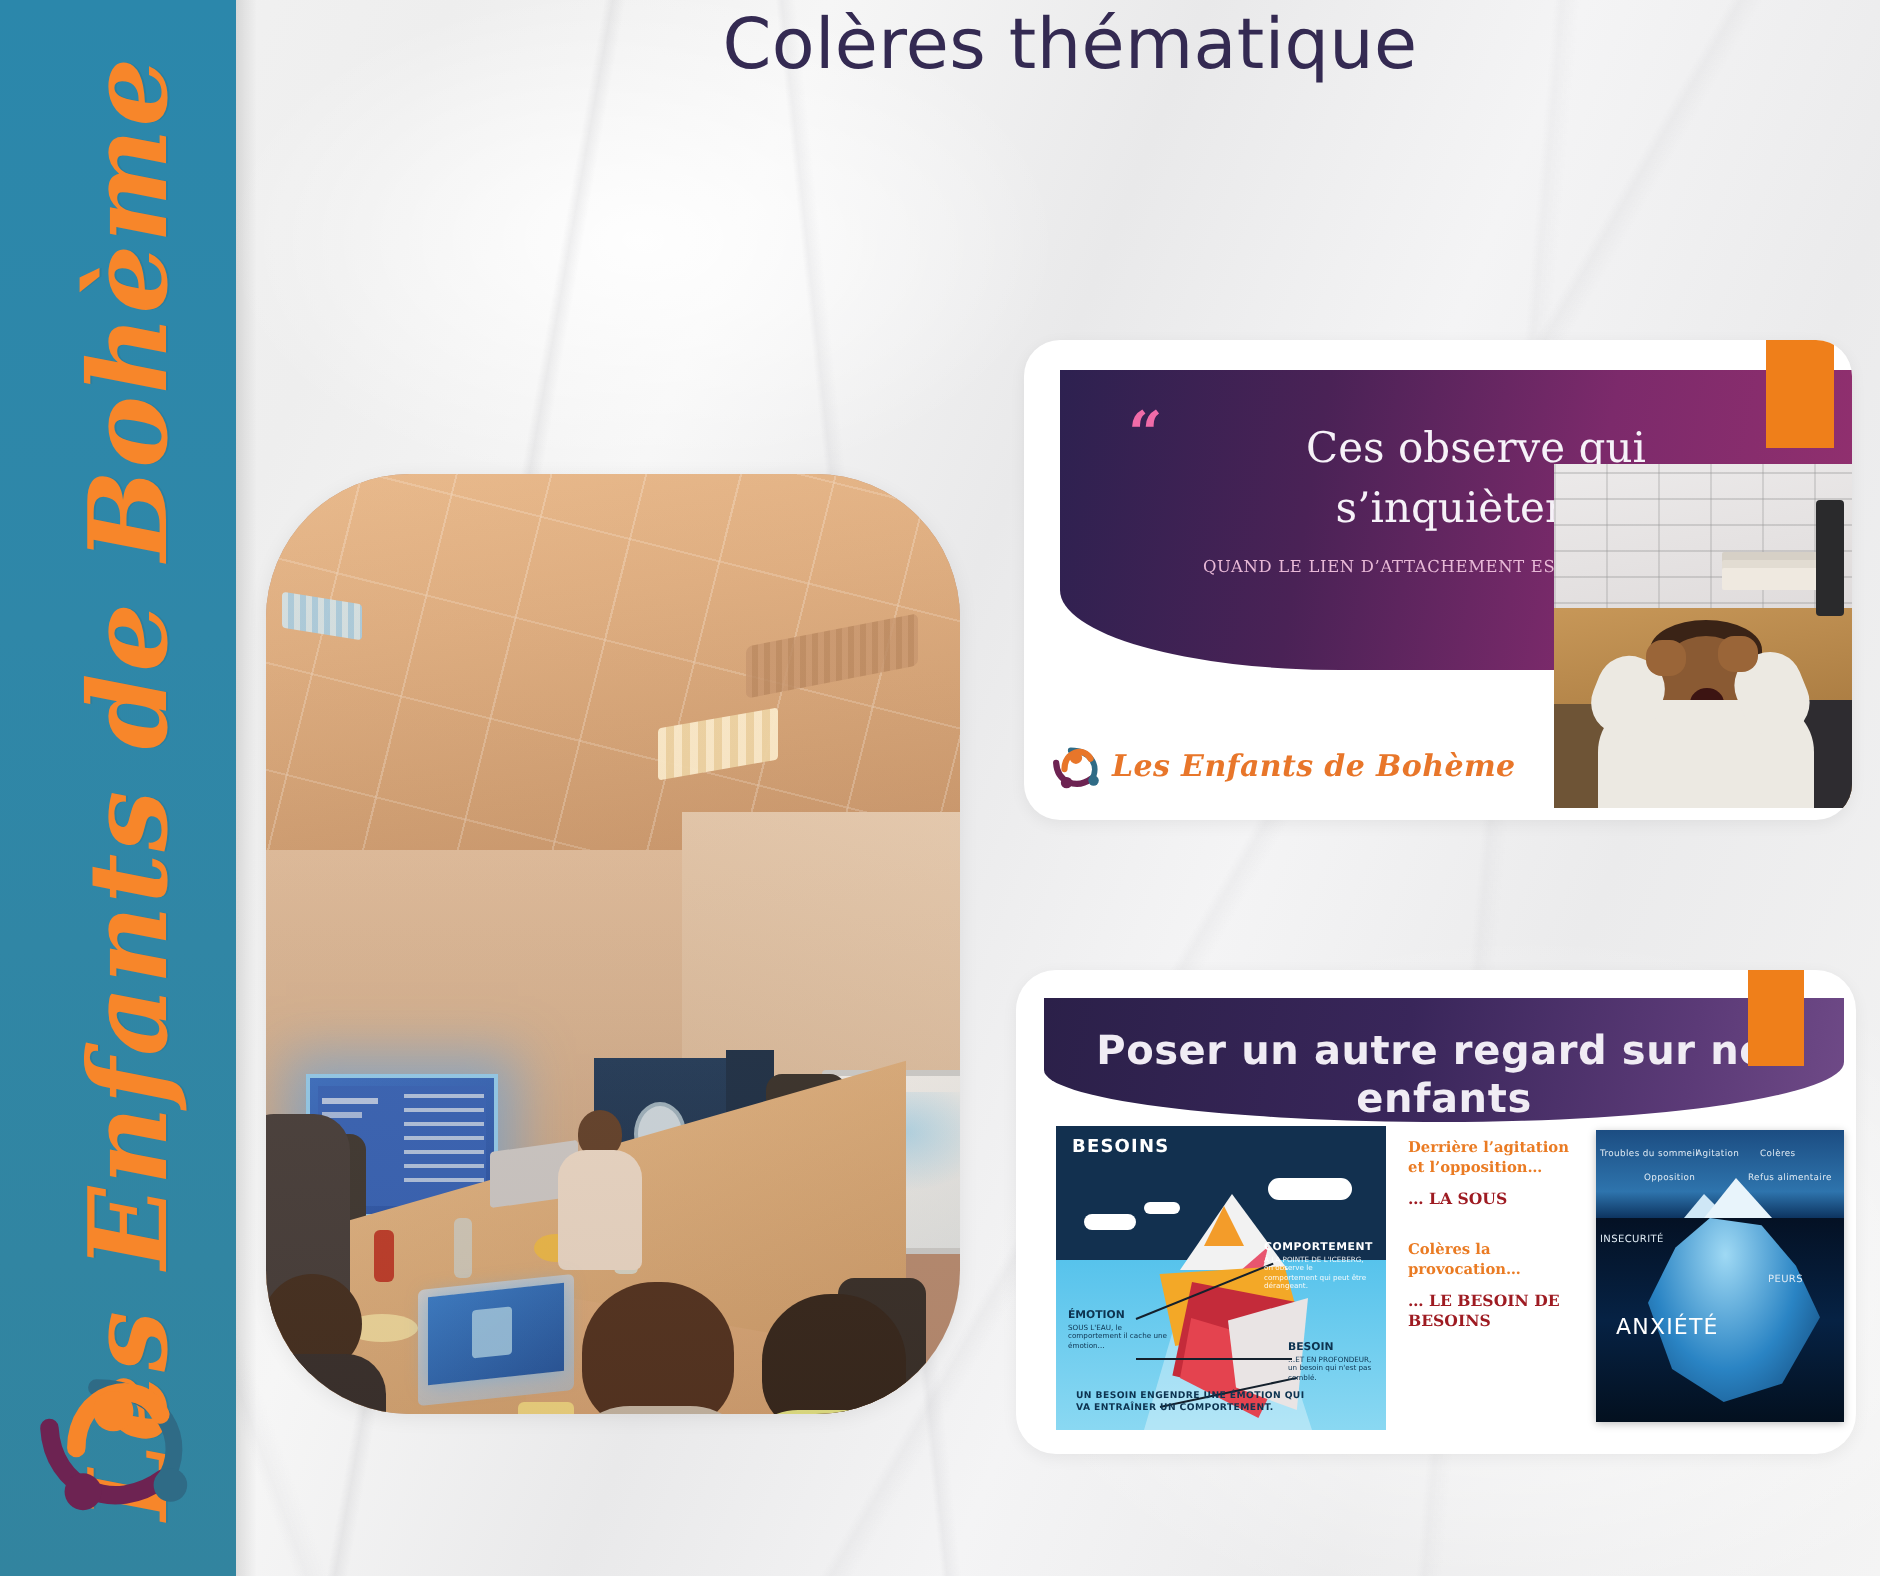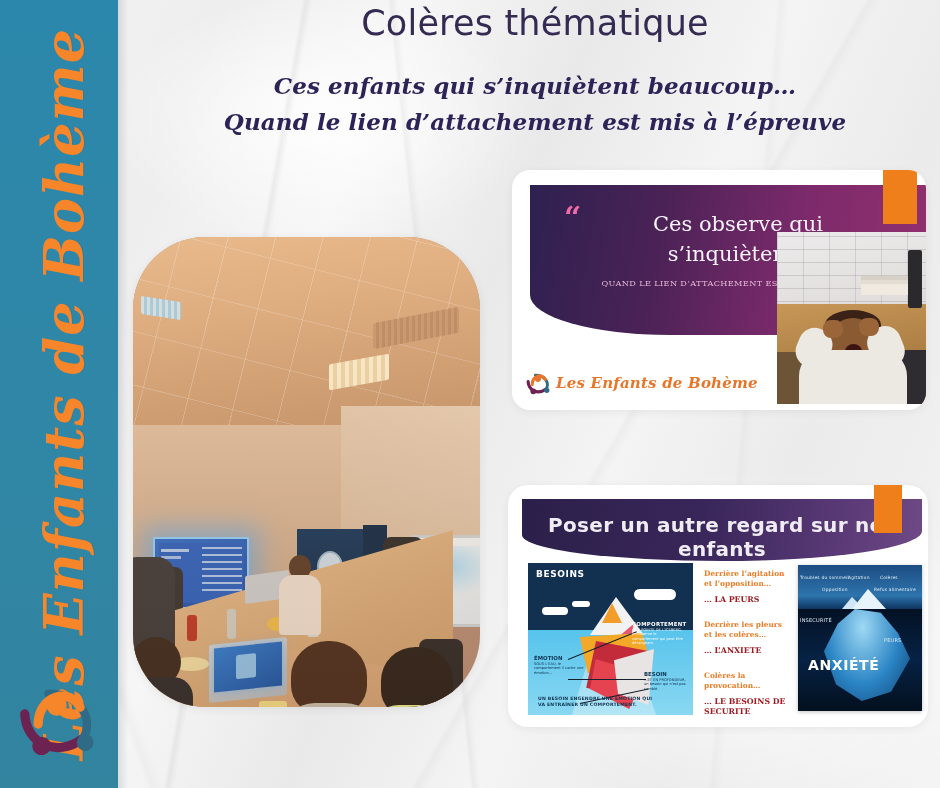--- a/index.html
+++ b/index.html
@@ -306,21 +306,21 @@
   .i2-sky{position:absolute;left:0;top:0;width:100%;height:30%;
       background:linear-gradient(180deg,#1c4d82,#2e74ad 70%,#0d3460);}
   .i2-berg-top{position:absolute;left:54px;top:24px;width:0;height:0;
       border-left:16px solid transparent;border-right:18px solid transparent;border-bottom:20px solid #e8f4fb;}
   .i2-berg-top2{position:absolute;left:44px;top:32px;width:0;height:0;
       border-left:10px solid transparent;border-right:12px solid transparent;border-bottom:12px solid #cfe7f6;}
   .i2-berg{position:absolute;left:26px;top:44px;width:86px;height:92px;
       background:radial-gradient(ellipse at 45% 20%, #9fd9f4, #2a84c4 55%, #11406e 100%);
       clip-path:polygon(36% 0,66% 4%,86% 26%,100% 54%,78% 90%,44% 100%,14% 82%,0 46%,16% 16%);}
   .i2-lbl{position:absolute;color:#dfeaf3;font-family:"DejaVu Sans",sans-serif;font-size:4.4px;letter-spacing:.2px;}
-  .i2-big{position:absolute;left:10px;top:92px;color:#fff;font-family:"DejaVu Sans",sans-serif;font-size:14px;letter-spacing:.6px;font-weight:bold;}
+  .i2-big{position:absolute;left:10px;top:92px;color:#fff;font-family:"DejaVu Sans",sans-serif;font-size:11px;letter-spacing:.6px;}
 </style>
 </head>
 <body>
 
 <div class="poster">
   <div class="marble"></div>
 
   <div class="sidebar">
     <div class="brand-vertical">Les Enfants de Bohème</div>
     <div class="sidebar-logo">
@@ -331,24 +331,20 @@
         <circle cx="80" cy="78" r="10" fill="#2f6b86"></circle>
         <path d="M24 56 C24 22 62 12 74 36" stroke="#f7862a" stroke-width="11" fill="none" stroke-linecap="round"></path>
         <circle cx="46" cy="34" r="12" fill="#f7862a"></circle>
       </svg>
     </div>
   </div>
   <div class="sidebar-edge"></div>
 
   <div class="header">
     <div class="title-main">Colères thématique</div>
-    <div class="subtitle-wrap">
-      <div class="subtitle-line">Ces enfants qui s’inquiètent beaucoup…</div>
-      <div class="subtitle-line">Quand le lien d’attachement est mis à l’épreuve</div>
-    </div>
   </div>
 
   <div class="photo-blob">
     <div class="room">
       <div class="ceiling">
         <div class="ceil-grid"></div>
       </div>
       <div class="ceil-light l1"></div>
       <div class="vent"></div>
       <div class="ceil-light l2"></div>
@@ -492,29 +488,25 @@
       <div class="lbl lb-emo">ÉMOTION</div>
       <div class="lbl lb-emod">SOUS L'EAU, le comportement il cache une émotion…</div>
       <div class="lbl lb-bes">BESOIN</div>
       <div class="lbl lb-besd">…ET EN PROFONDEUR, un besoin qui n'est pas comblé.</div>
       <div class="lbl lb-foot">UN BESOIN ENGENDRE UNE ÉMOTION QUI VA ENTRAÎNER UN COMPORTEMENT.</div>
     </div>
 
     <div class="s2-list">
       <div class="li-block">
         <div class="li-q">Derrière l’agitation et l’opposition…</div>
-        <div class="li-a">… LA PEURS</div>
-      </div>
-      <div class="li-block">
-        <div class="li-q">Derrière les pleurs et les colères…</div>
-        <div class="li-a">… L’ANXIETE</div>
+        <div class="li-a">… LA SOUS</div>
       </div>
       <div class="li-block">
         <div class="li-q">Colères la provocation…</div>
-        <div class="li-a">… LE BESOINS DE SECURITE</div>
+        <div class="li-a">… LE BESOIN DE BESOINS</div>
       </div>
     </div>
 
     <div class="ice2">
       <div class="i2-sky"></div>
       <div class="i2-berg-top2"></div>
       <div class="i2-berg-top"></div>
       <div class="i2-berg"></div>
       <div class="i2-lbl" style="left:2px;top:10px;">Troubles du sommeil</div>
       <div class="i2-lbl" style="left:50px;top:10px;">Agitation</div>

